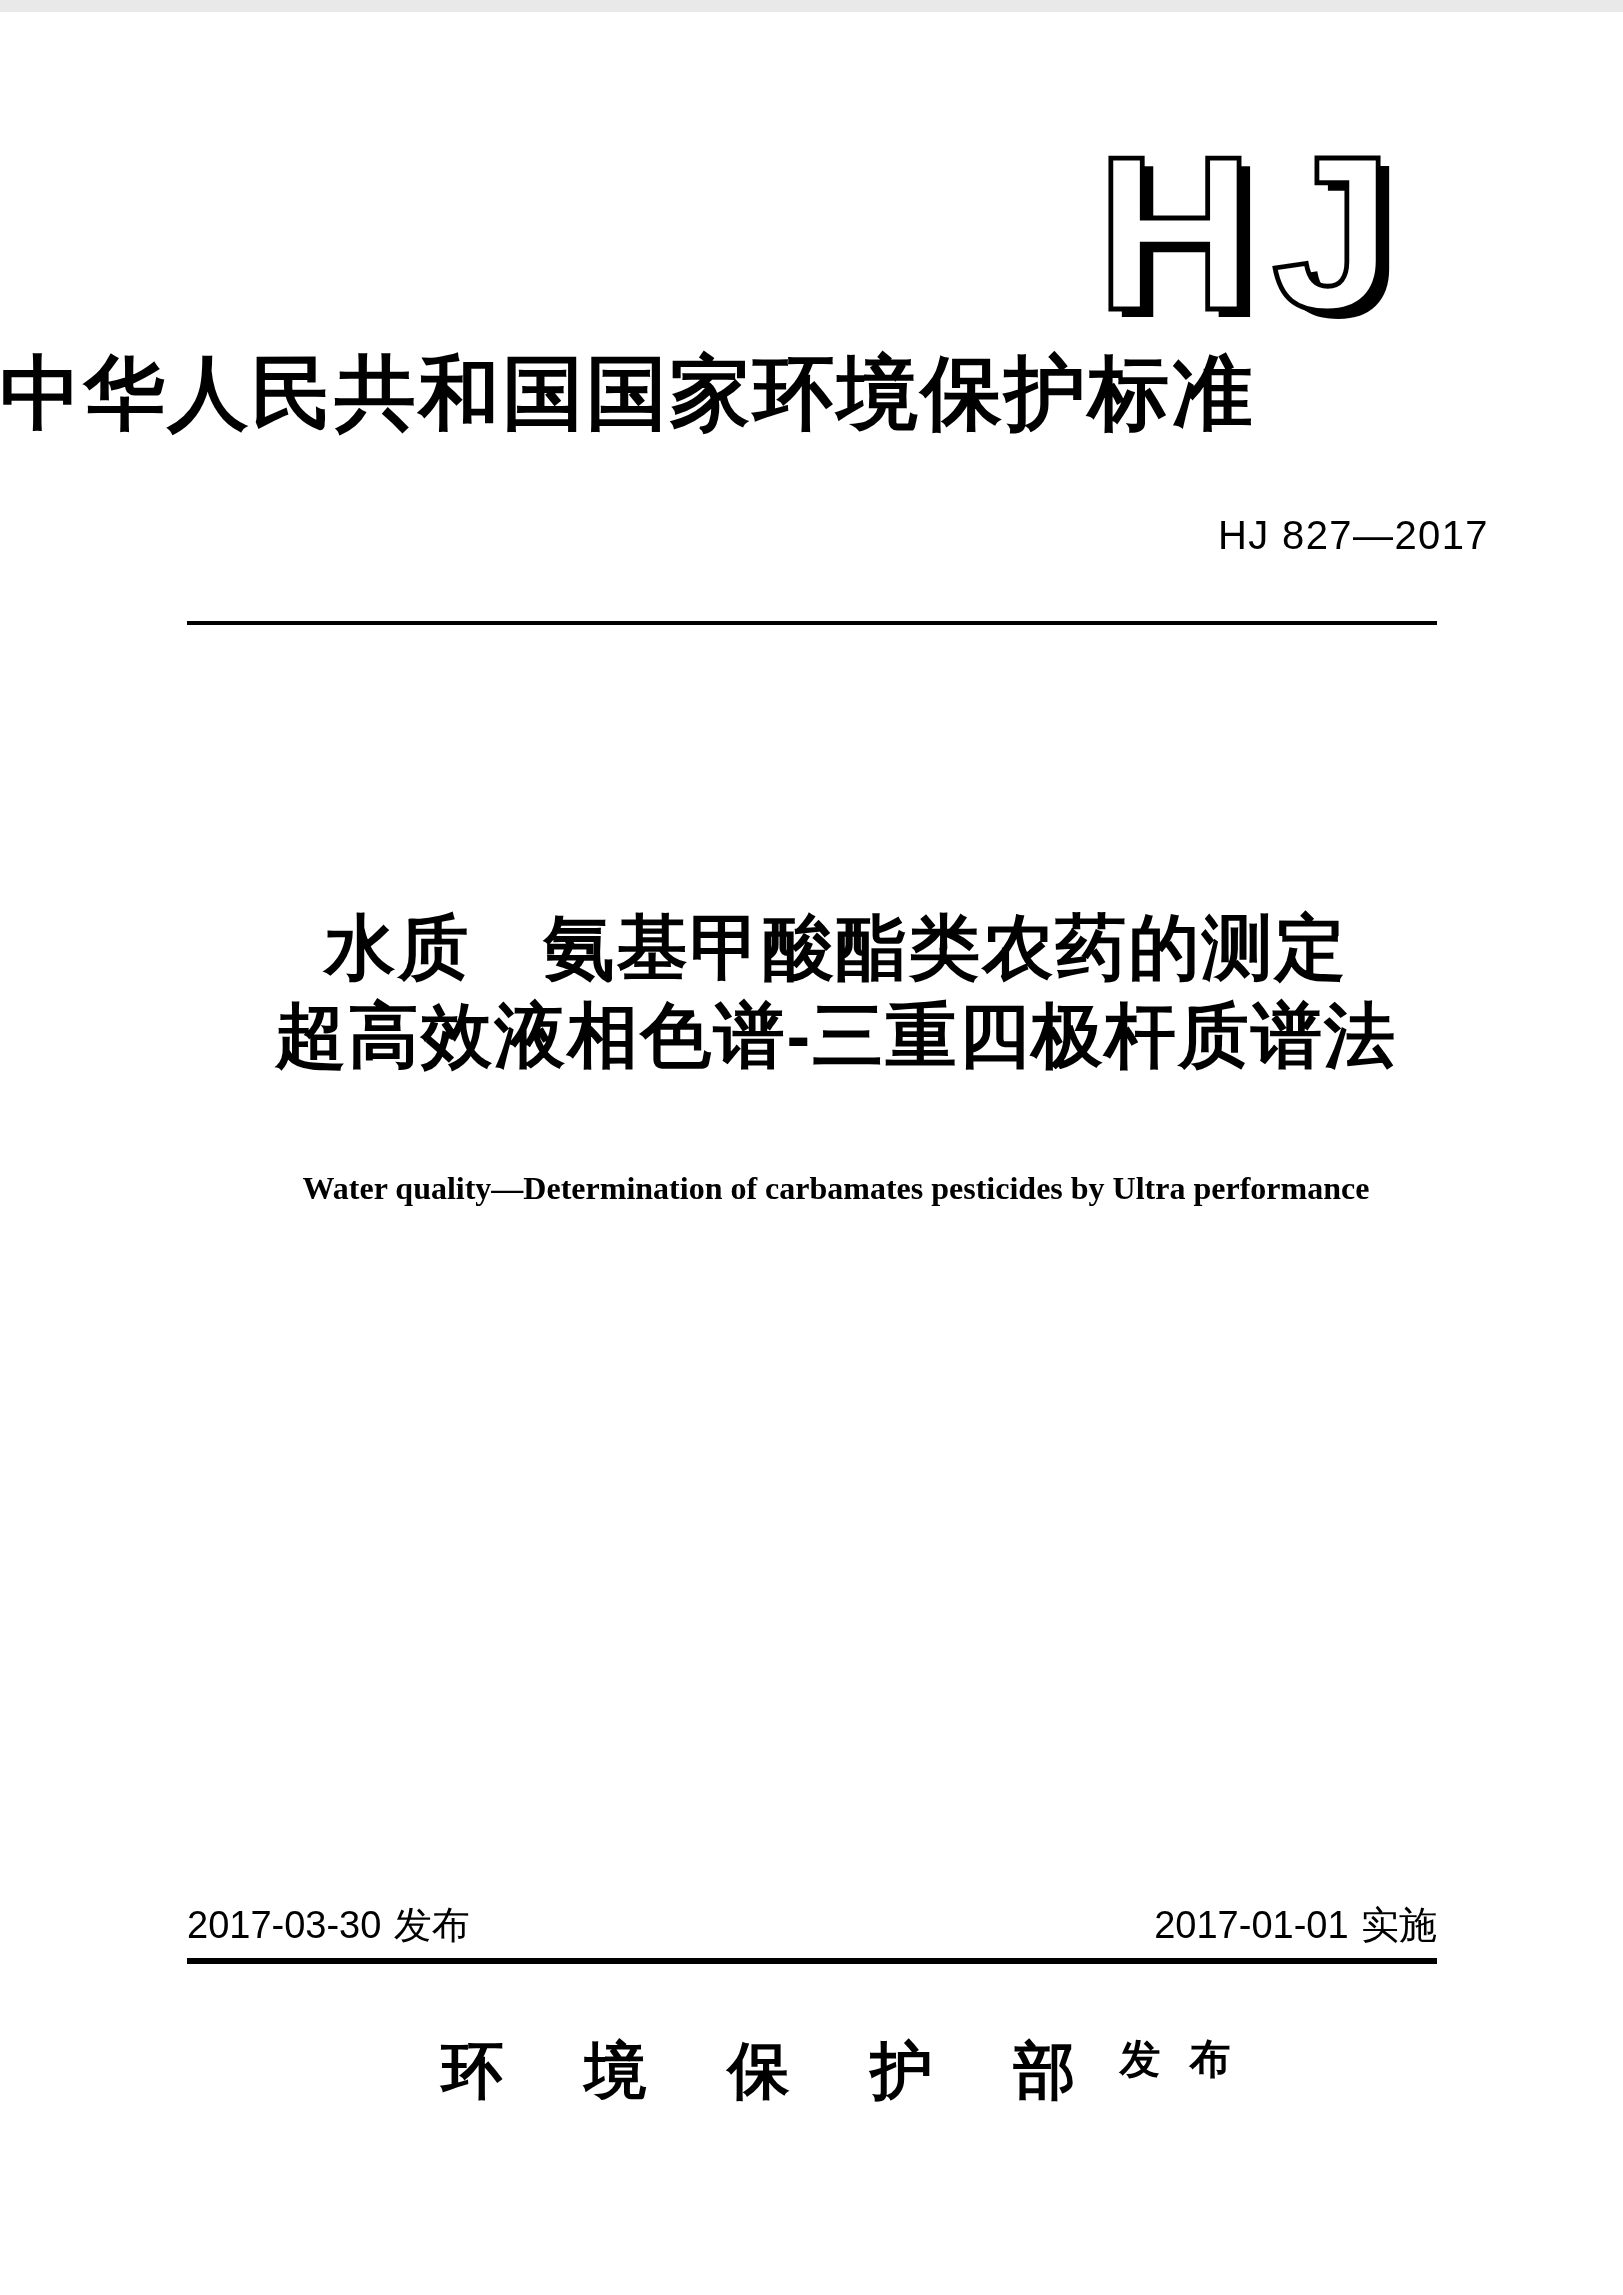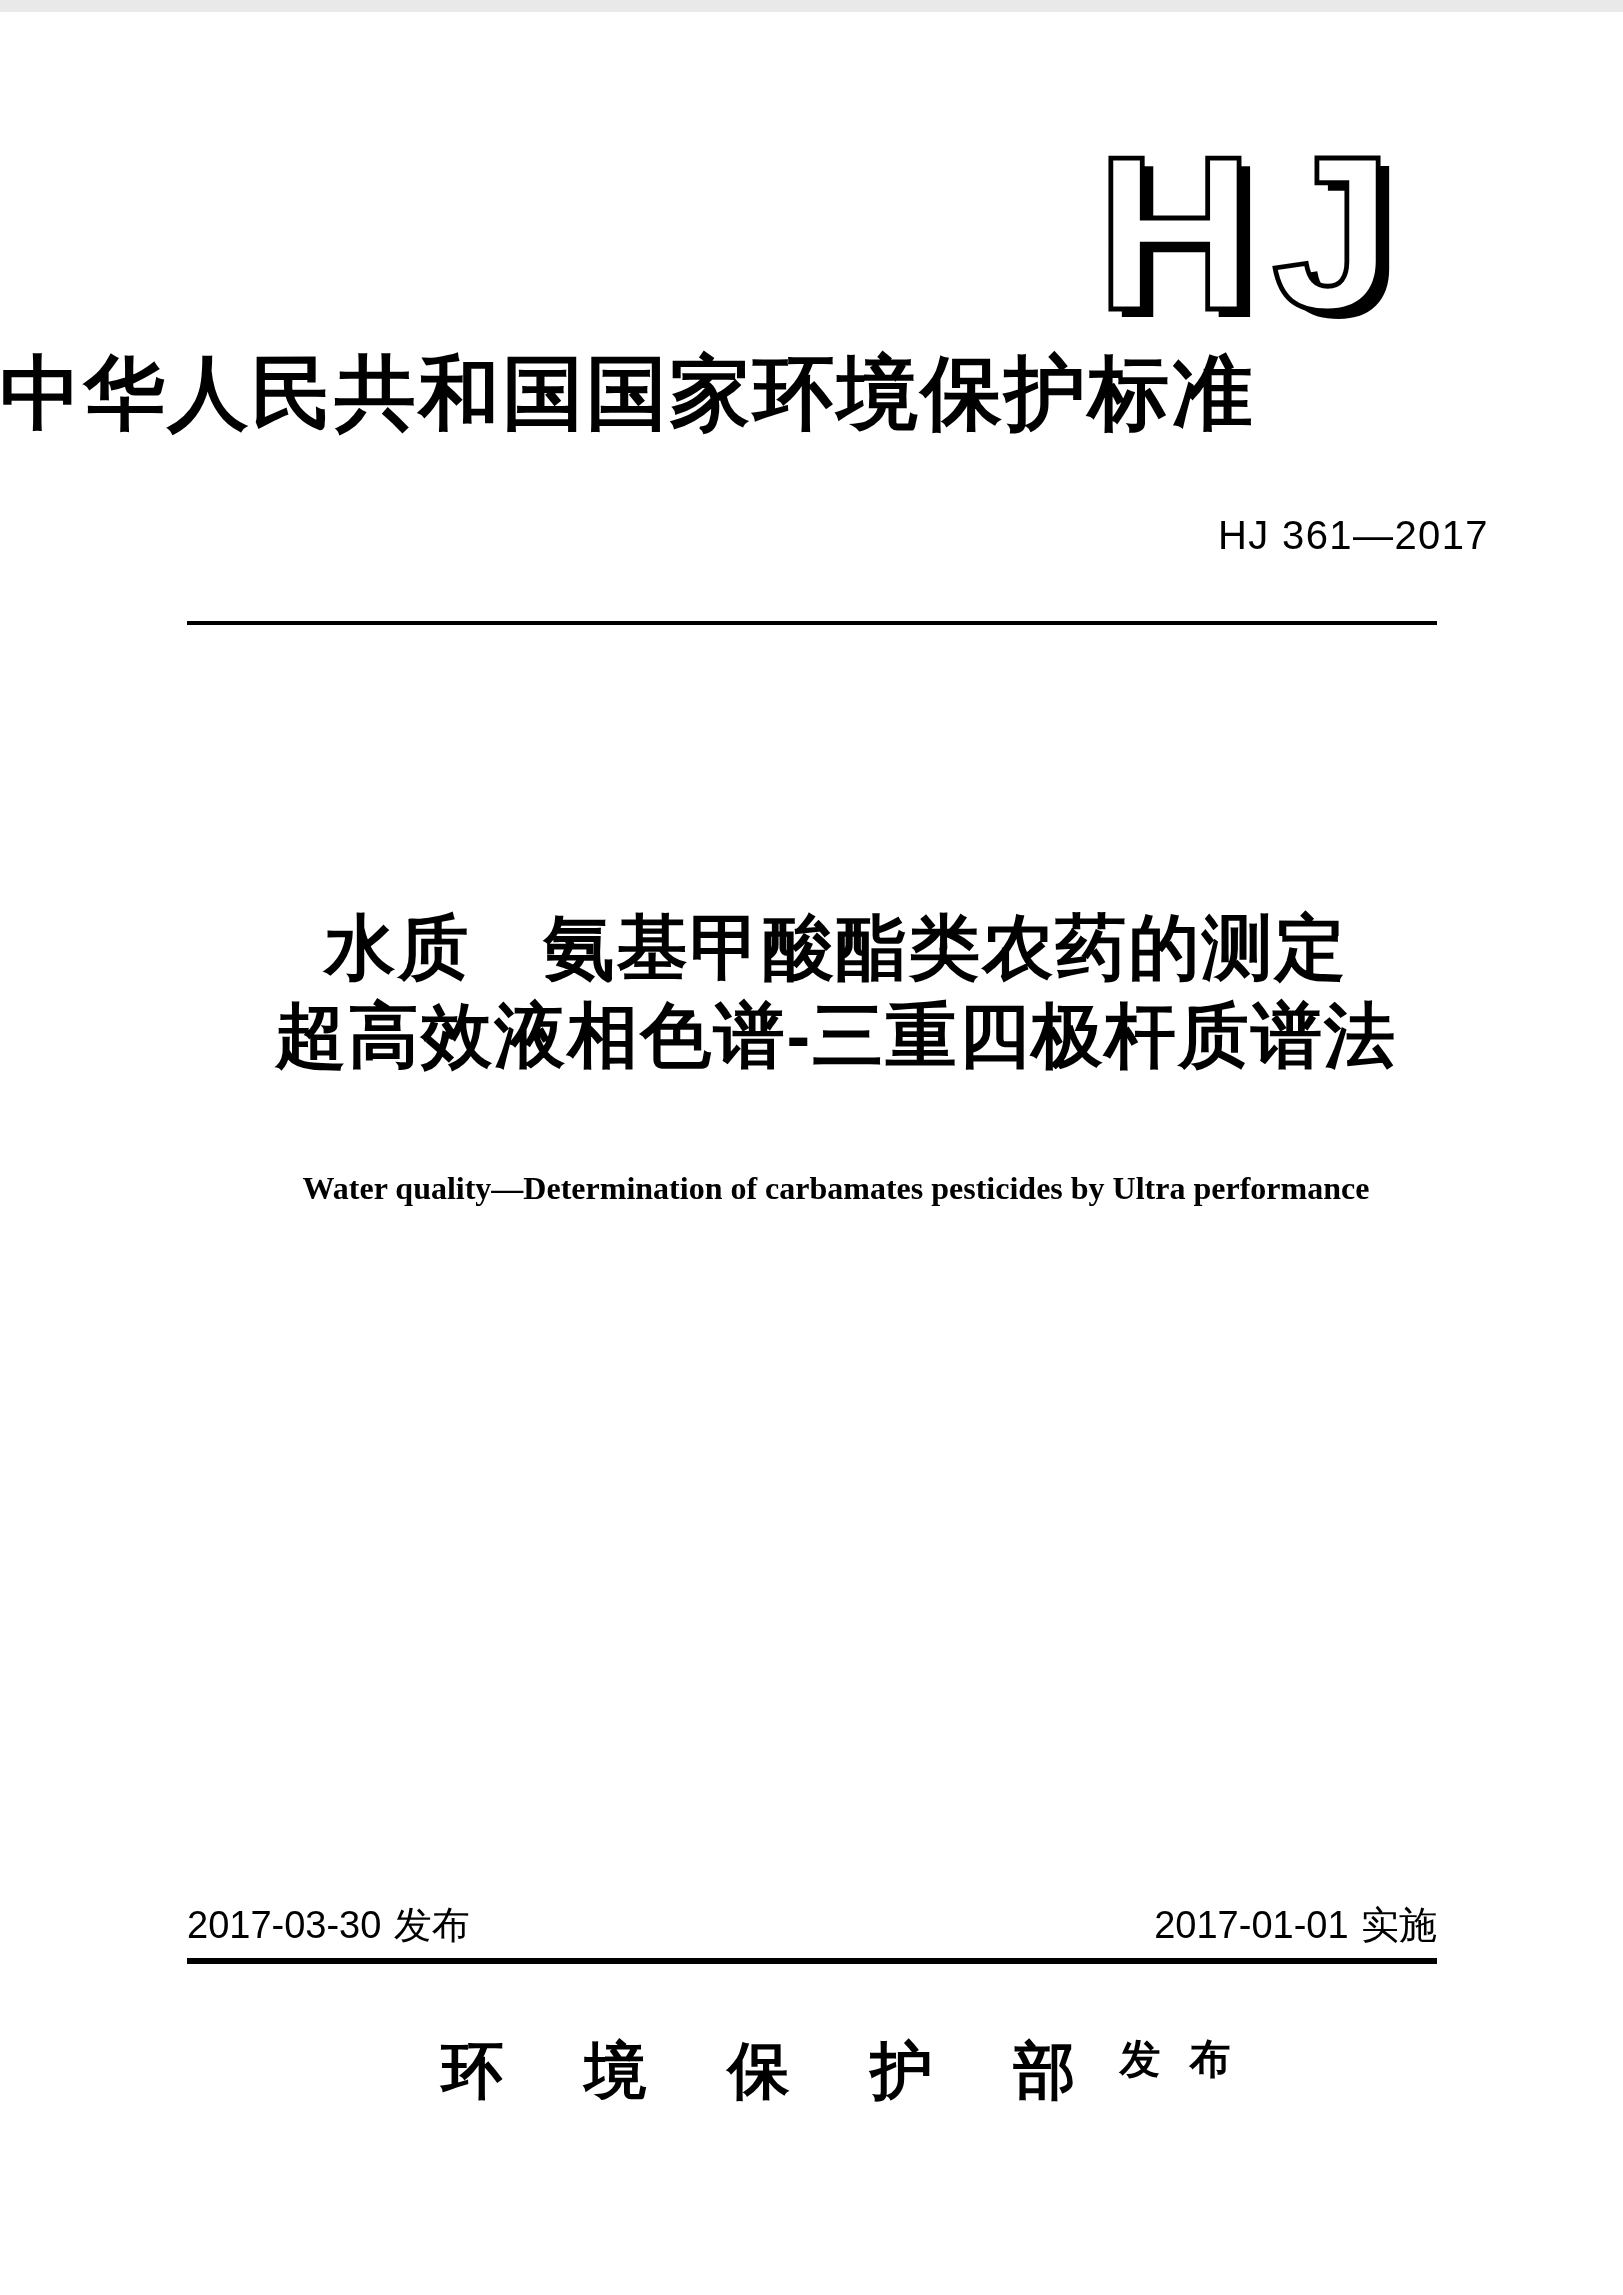--- a/index.html
+++ b/index.html
@@ -150,21 +150,21 @@
 
 <div class="page">
 
   <svg class="hj-logo" viewBox="0 0 500 290" aria-hidden="true">
     <text class="hj-shadow" x="18" y="252">HJ</text>
     <text class="hj-face" x="2" y="240">HJ</text>
   </svg>
 
   <div class="masthead-title">中华人民共和国国家环境保护标准</div>
 
-  <div class="standard-number">HJ 361—2017</div>
+  <div class="standard-number">HJ 827—2017</div>
 
   <div class="rule rule-top"></div>
 
   <div class="title-cn title-cn-1">水质　氨基甲酸酯类农药的测定</div>
   <div class="title-cn title-cn-2">超高效液相色谱-三重四极杆质谱法</div>
 
   <div class="title-en title-en-1">Water quality—Determination of carbamates pesticides by Ultra performance</div>
 
   <div class="dates-row">
     <div>

